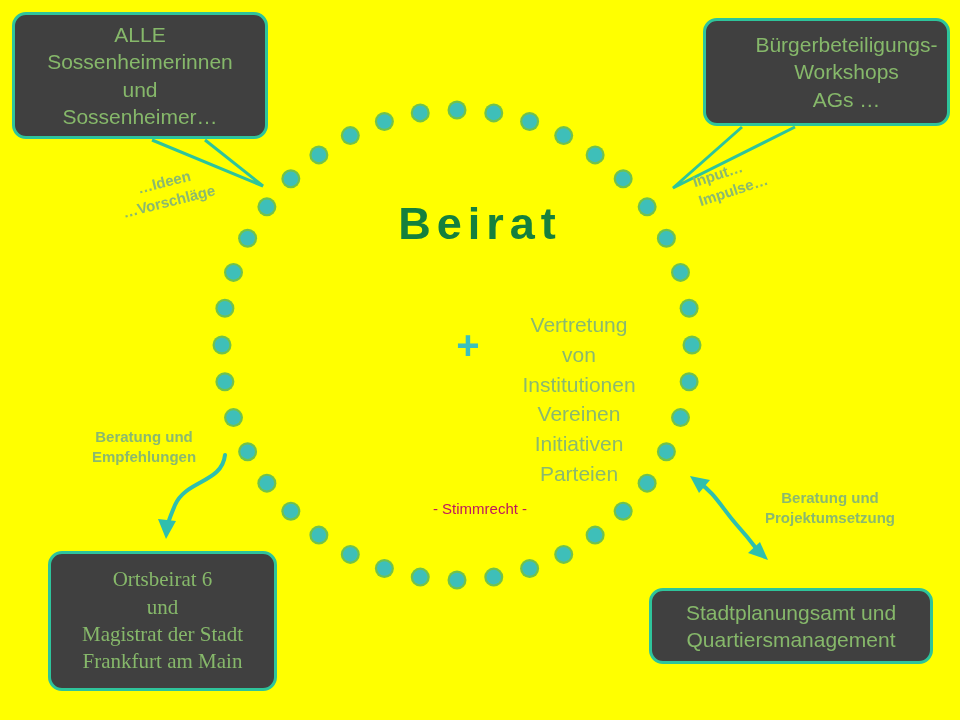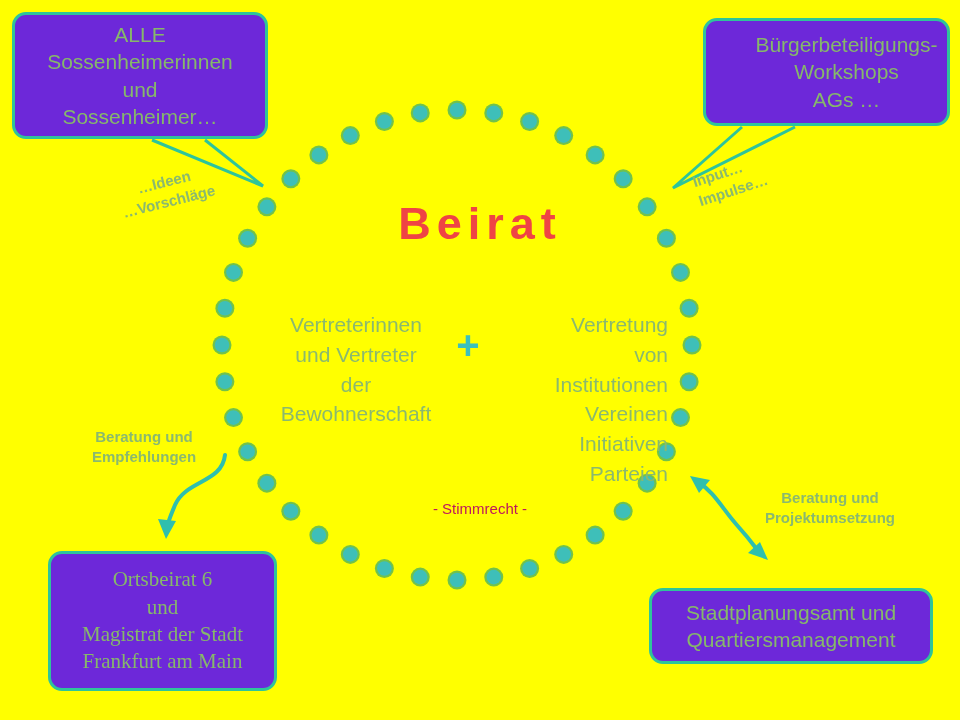--- a/index.html
+++ b/index.html
@@ -23,21 +23,21 @@
     height: 720px;
     pointer-events: none;
   }
 
   
   .box {
     position: absolute;
     box-sizing: border-box;
     border: 3px solid #2ec49b;
     border-radius: 14px;
-    background: #6d28d9;
+    background: #404040;
     display: flex;
     align-items: center;
     justify-content: center;
     text-align: center;
     color: #86b86a;
     line-height: 1.30;
     white-space: pre-line;
   }
   #bubble-all {
     left: 12px; top: 12px; width: 256px; height: 127px;
@@ -60,32 +60,32 @@
   }
 
   
   #beirat-title {
     position: absolute;
     left: 0; top: 198px; width: 960px;
     text-align: center;
     font-size: 45px;
     font-weight: bold;
     letter-spacing: 6px;
-    color: #ef4444;
+    color: #15803d;
   }
   .col {
     position: absolute;
     text-align: center;
     font-size: 21px;
     color: #8ab96f;
     line-height: 1.42;
     white-space: pre-line;
   }
   #col-left  { left: 258px; top: 310px; width: 196px; }
-  #col-right { left: 490px; top: 310px; width: 178px; text-align: right; }
+  #col-right { left: 490px; top: 310px; width: 178px; }
 
   #plus-sign {
     position: absolute;
     left: 443px; top: 325px; width: 50px;
     text-align: center;
     font-size: 40px;
     font-weight: bold;
     color: #3bc0be;
     line-height: 1;
   }
@@ -241,24 +241,20 @@
   <div class="box" id="box-ortsbeirat">Ortsbeirat 6
 und
 Magistrat der Stadt
 Frankfurt am Main</div>
 
   <div class="box" id="box-stadtplanung">Stadtplanungsamt und
 Quartiersmanagement</div>
 
   <div id="beirat-title">Beirat</div>
 
-  <div class="col" id="col-left">Vertreterinnen
-und Vertreter
-der
-Bewohnerschaft</div>
 
   <div id="plus-sign">+</div>
 
   <div class="col" id="col-right">Vertretung
 von
 Institutionen
 Vereinen
 Initiativen
 Parteien</div>
 

